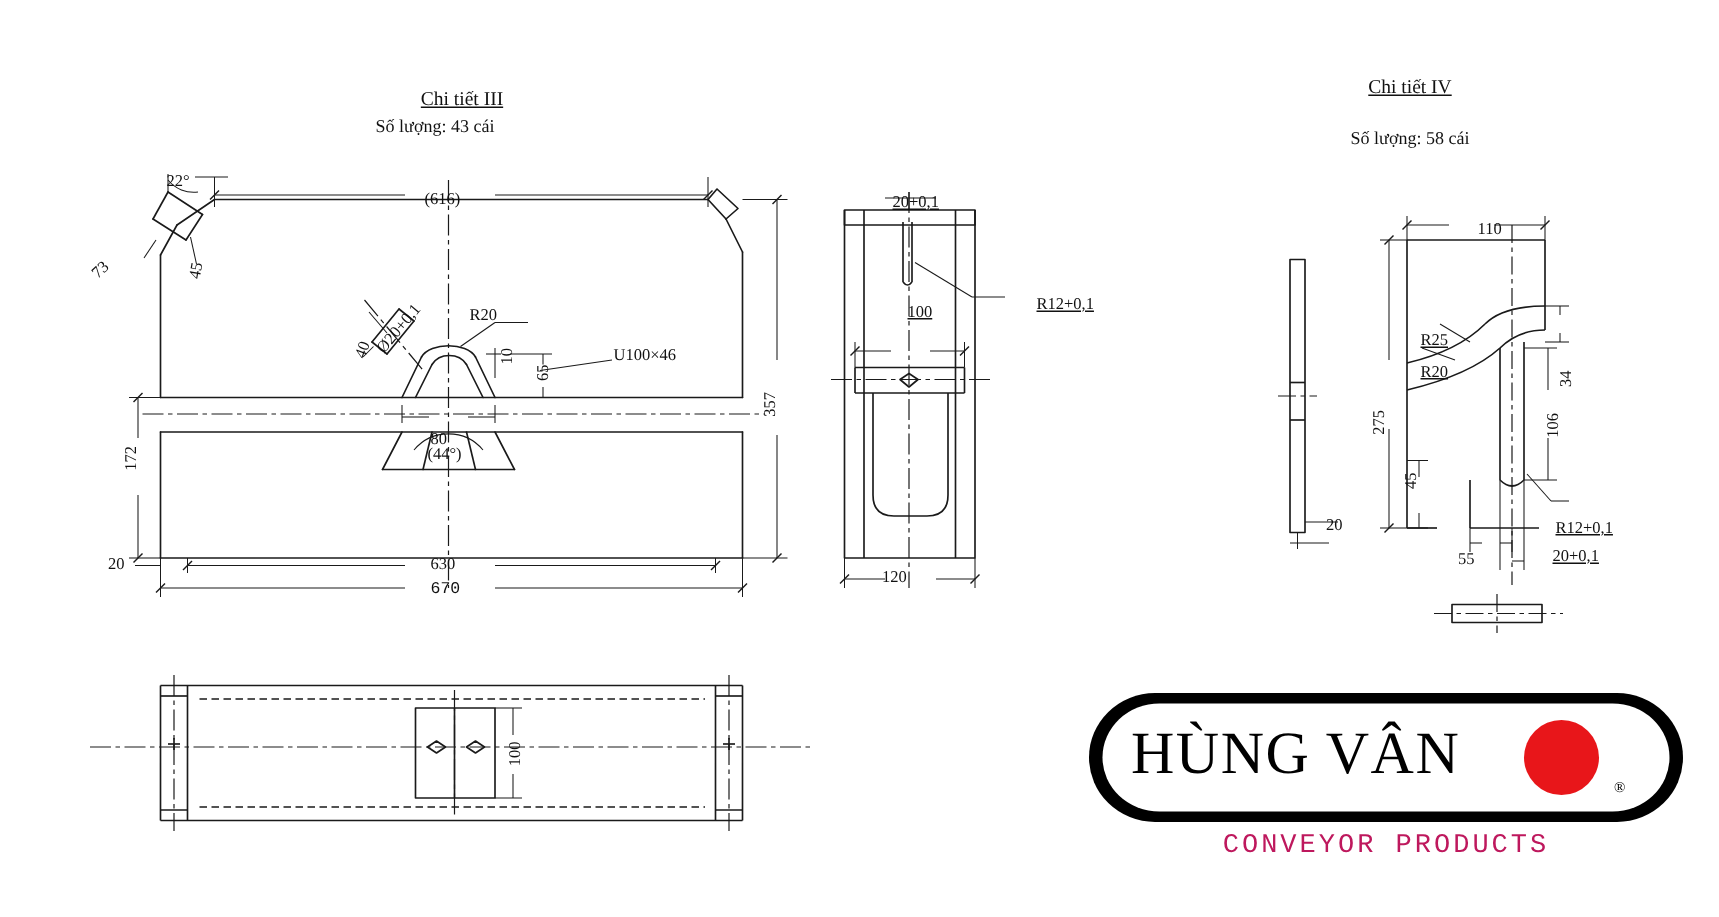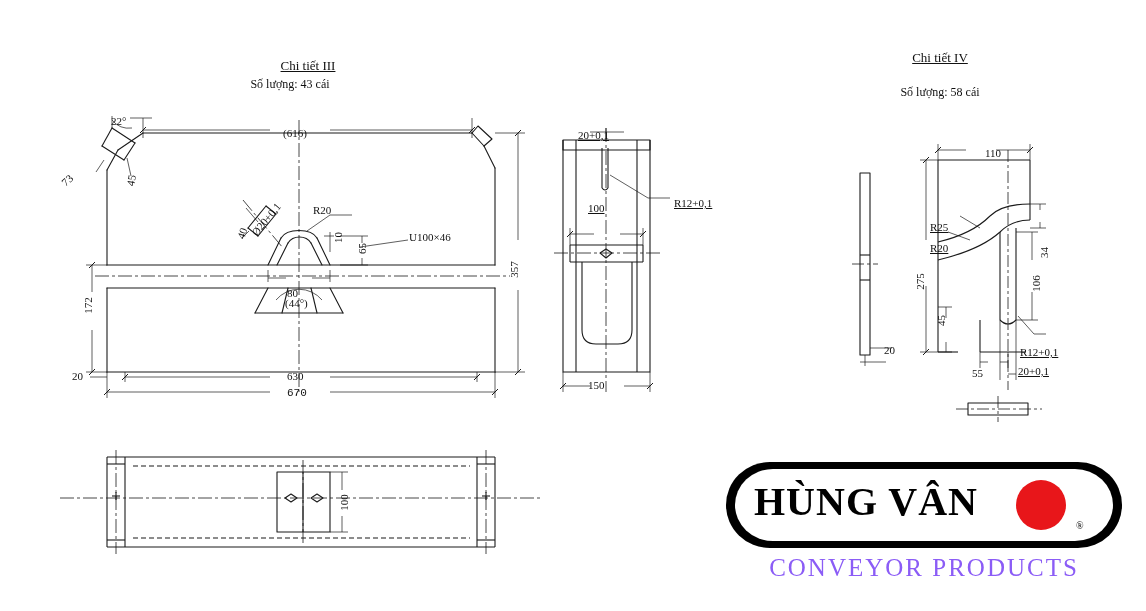--- a/index.html
+++ b/index.html
@@ -34,21 +34,21 @@
     white-space: nowrap;
     color: #111;
   }
   .dim {
     font-family: "Liberation Serif", serif;
     font-size: 11px;
     white-space: nowrap;
     color: #111;
     line-height: 1;
   }
-  .dim.u { text-decoration: underline; }
+  .dim.u { text-decoration: underline; margin-left: 17px; }
   svg { display: block; overflow: visible; }
   
   #logo {
     position: absolute;
     left: 726px;
     top: 462px;
     width: 396px;
     height: 131px;
   }
   .logo-band {
@@ -67,21 +67,21 @@
     width: 378px;
     height: 72px;
     background: #ffffff;
     border-radius: 38px / 36px;
   }
   .logo-text {
     position: absolute;
     left: 28px;
     top: 16px;
     font-family: "Liberation Serif", serif;
-    font-weight: bold;
+    font-weight: normal;
     font-size: 40px;
     letter-spacing: 1px;
     color: #000000;
     white-space: nowrap;
   }
   .logo-dot {
     position: absolute;
     left: 290px;
     top: 18px;
     width: 50px;
@@ -96,24 +96,24 @@
     font-family: "Liberation Serif", serif;
     font-size: 10px;
     color: #000;
   }
   .logo-sub {
     position: absolute;
     left: 0;
     top: 92px;
     width: 396px;
     text-align: center;
-    font-family: Liberation Serif, serif;
-    font-size: 25px;
+    font-family: Liberation Mono, monospace;
+    font-size: 18px;
     letter-spacing: 2px;
-    color: #8b5cf6;
+    color: #be185d;
     white-space: nowrap;
   }
 </style>
 </head>
 <body>
 
 <div id="sheet">
 
   <div class="abs ttl" style="left:228px; top:58px; width:160px;">
     <span class="u">Chi tiết III</span>
@@ -319,21 +319,21 @@
     <g stroke="#1a1a1a" stroke-width="1">
       <path d="M27 237 L33 231"></path>
       <path d="M100 237 L106 231"></path>
       <path d="M20 389 L26 383"></path>
       <path d="M107 389 L113 383"></path>
     </g>
   </svg>
   <div class="abs dim u" style="left:578px; top:130px;">20+0,1</div>
   <div class="abs dim u" style="left:674px; top:198px;">R12+0,1</div>
   <div class="abs dim u" style="left:588px; top:203px;">100</div>
-  <div class="abs dim" style="left:588px; top:380px;">150</div>
+  <div class="abs dim" style="left:588px; top:380px;">120</div>
 
   <svg class="abs" style="left:0px; top:420px;" width="560" height="170">
     <g fill="none" stroke="#1a1a1a" stroke-width="1.1" stroke-linejoin="round">
       <path d="M107 37 L495 37"></path>
       <path d="M107 127 L495 127"></path>
       <path d="M107 37 L107 127"></path>
       <path d="M495 37 L495 127"></path>
       <path d="M125 37 L125 127"></path>
       <path d="M477 37 L477 127"></path>
 

